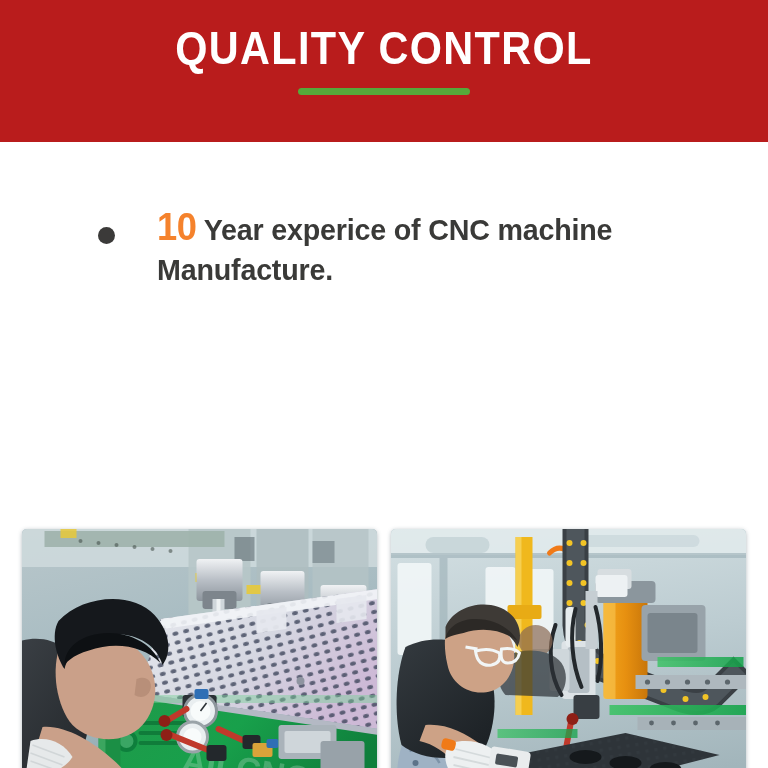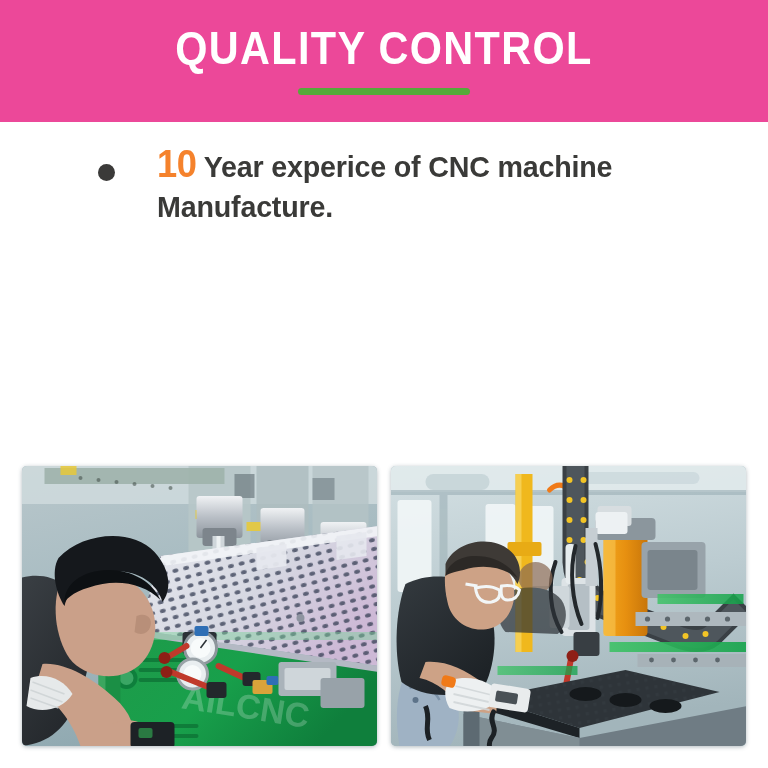--- a/index.html
+++ b/index.html
@@ -12,22 +12,22 @@
     height: 768px;
     overflow: hidden;
     font-family: "Liberation Sans", sans-serif;
     -webkit-font-smoothing: antialiased;
   }
 
   
   .header {
     position: relative;
     width: 768px;
-    height: 122px;
-    background: #ec4899;
+    height: 142px;
+    background: #b91c1c;
     box-sizing: border-box;
   }
   .header-title {
     position: absolute;
     left: 0;
     right: 0;
     top: 22px;
     text-align: center;
     color: #ffffff;
     font-family: "Liberation Sans", sans-serif;
@@ -51,20 +51,21 @@
   }
 
   
   .features {
     position: relative;
     width: 768px;
     height: 344px;
     background: #ffffff;
     box-sizing: border-box;
     padding: 22px 36px 0 28px;
+    margin-top: 43px;
   }
   .feature-row {
     display: flex;
     align-items: flex-start;
     margin-bottom: 22px;
   }
   .bullet-dot {
     flex: 0 0 auto;
     width: 17px;
     height: 17px;

